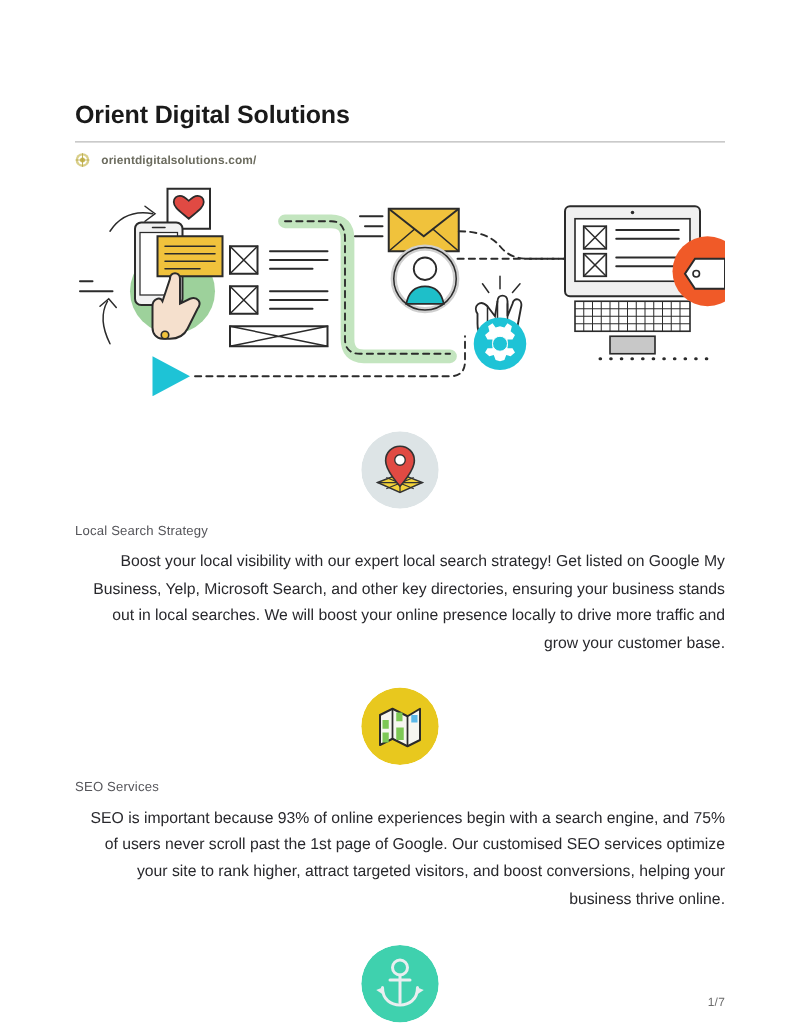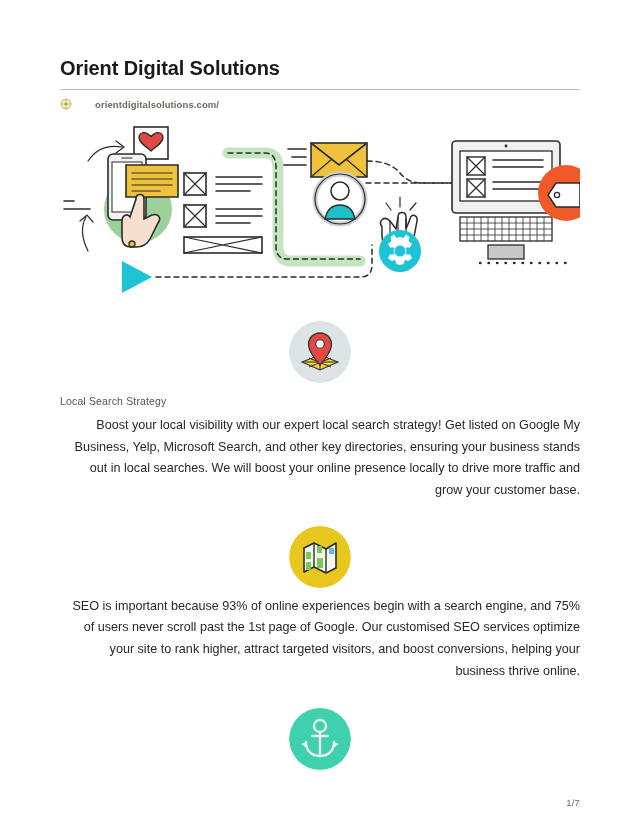--- a/index.html
+++ b/index.html
@@ -19,37 +19,37 @@
     position: relative;
     width: 640px;
     height: 828px;
     box-sizing: border-box;
     padding: 0 60px;
   }
 
   
   .doc-title {
     margin: 0;
-    padding-top: 56px;
+    padding-top: 80px;
     font-size: 20px;
     font-weight: bold;
     letter-spacing: -0.1px;
     color: #1a1a1a;
     line-height: 1.2;
   }
   .title-rule {
     margin-top: 9px;
     height: 1px;
     background: #b9b9b9;
     width: 100%;
   }
   .url-row {
     display: flex;
     align-items: center;
-    gap: 23px;
+    gap: 9px;
     margin-top: 8px;
   }
   .favicon {
     width: 12px;
     height: 12px;
     flex: 0 0 12px;
     display: block;
   }
   .url-text {
     font-size: 9.5px;
@@ -299,20 +299,21 @@
         <path d="M15 22 L25 17 L37 23 L47 17 L47 42 L37 47 L25 41 L15 46 Z" fill="#f6f6f0" stroke="#2b2b2b" stroke-width="1.6" stroke-linejoin="round"></path>
         <path d="M25 17 L25 41 M37 23 L37 47" stroke="#2b2b2b" stroke-width="1.4"></path>
         <path d="M17 26 L22 26 L22 33 L17 33 Z" fill="#7dc855"></path>
         <path d="M28 20 L33 20 L33 27 L28 27 Z" fill="#7dc855"></path>
         <path d="M40 22 L45 22 L45 28 L40 28 Z" fill="#5bb8e8"></path>
         <path d="M28 32 L34 32 L34 42 L28 42 Z" fill="#7dc855"></path>
         <path d="M17 36 L22 36 L22 44 L17 44 Z" fill="#7dc855"></path>
         <path d="M40 33 L45 33 L45 40 L40 40 Z" fill="#f6f6f0"></path>
       </svg>
     </div>
+    <div class="section-heading">SEO Services</div>
     <p class="section-body">SEO is important because 93% of online experiences begin with a search engine, and 75% of users never scroll past the 1st page of Google. Our customised SEO services optimize your site to rank higher, attract targeted visitors, and boost conversions, helping your business thrive online.</p>
   </div>
 
   <div class="sec-3">
     <div class="section-icon-wrap">
       <svg class="section-icon" viewBox="0 0 62 62">
         <circle cx="31" cy="31" r="31" fill="#3fd1ae"></circle>
         <circle cx="31" cy="18" r="6" fill="none" stroke="#e9eef0" stroke-width="2.4"></circle>
         <line x1="31" y1="24" x2="31" y2="46" stroke="#e9eef0" stroke-width="2.4" stroke-linecap="round"></line>
         <line x1="23" y1="28" x2="39" y2="28" stroke="#e9eef0" stroke-width="2.4" stroke-linecap="round"></line>

